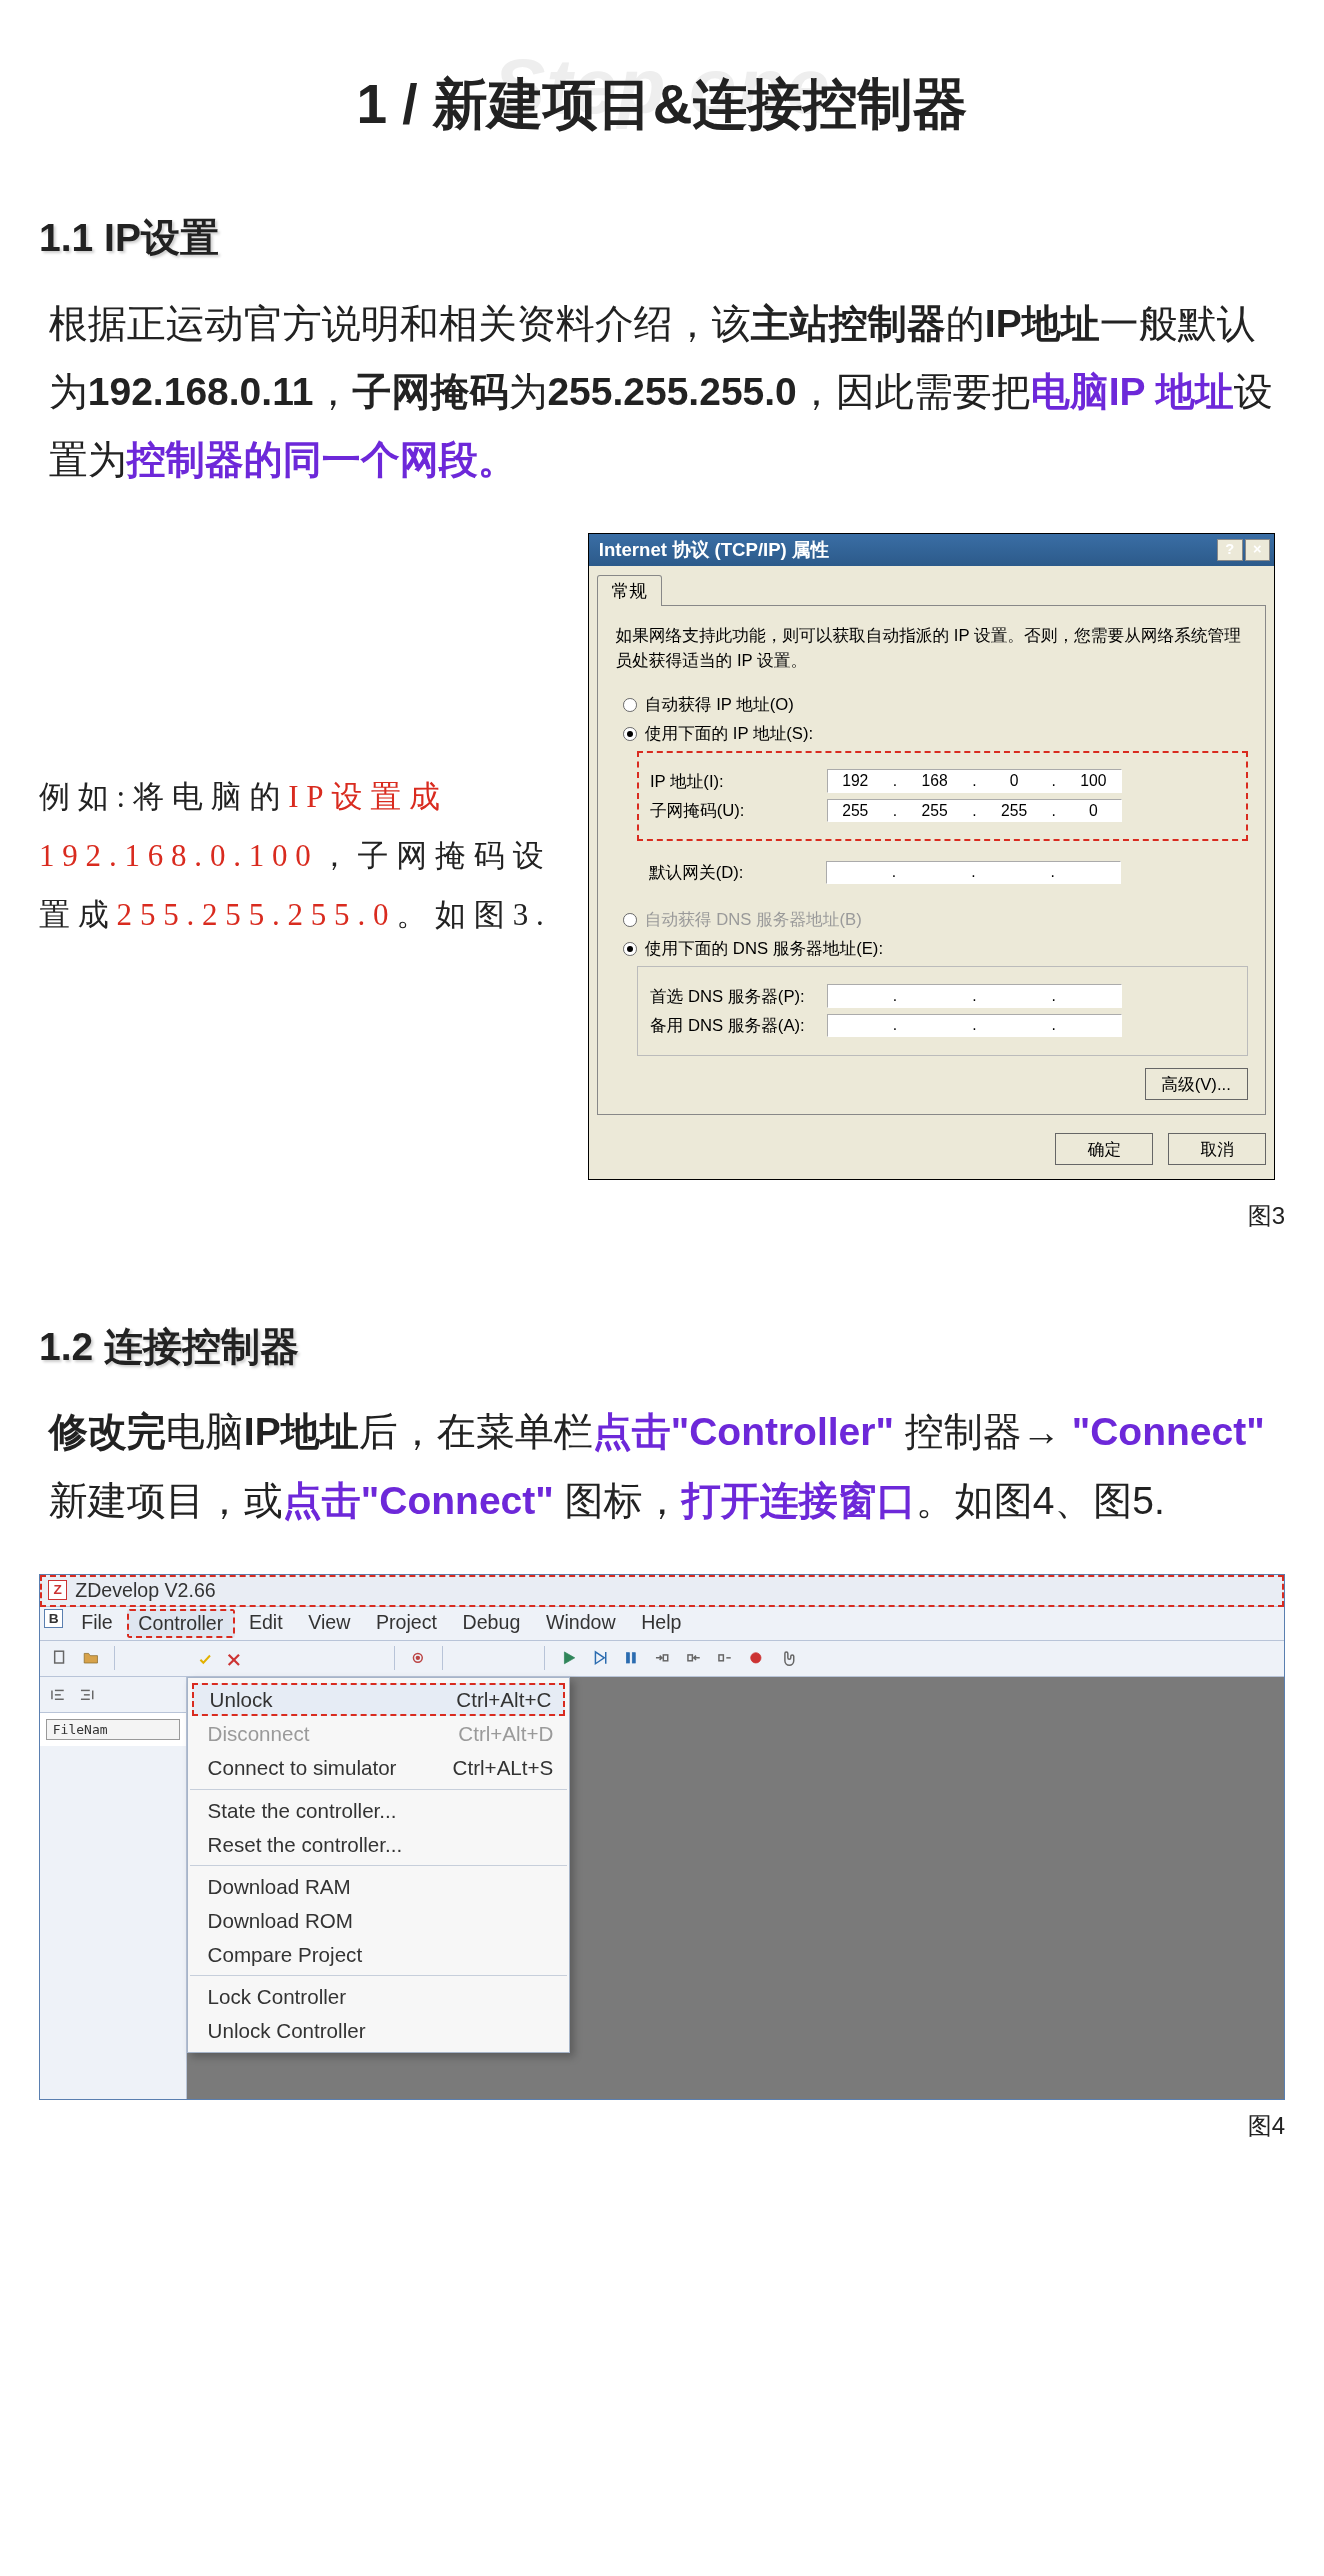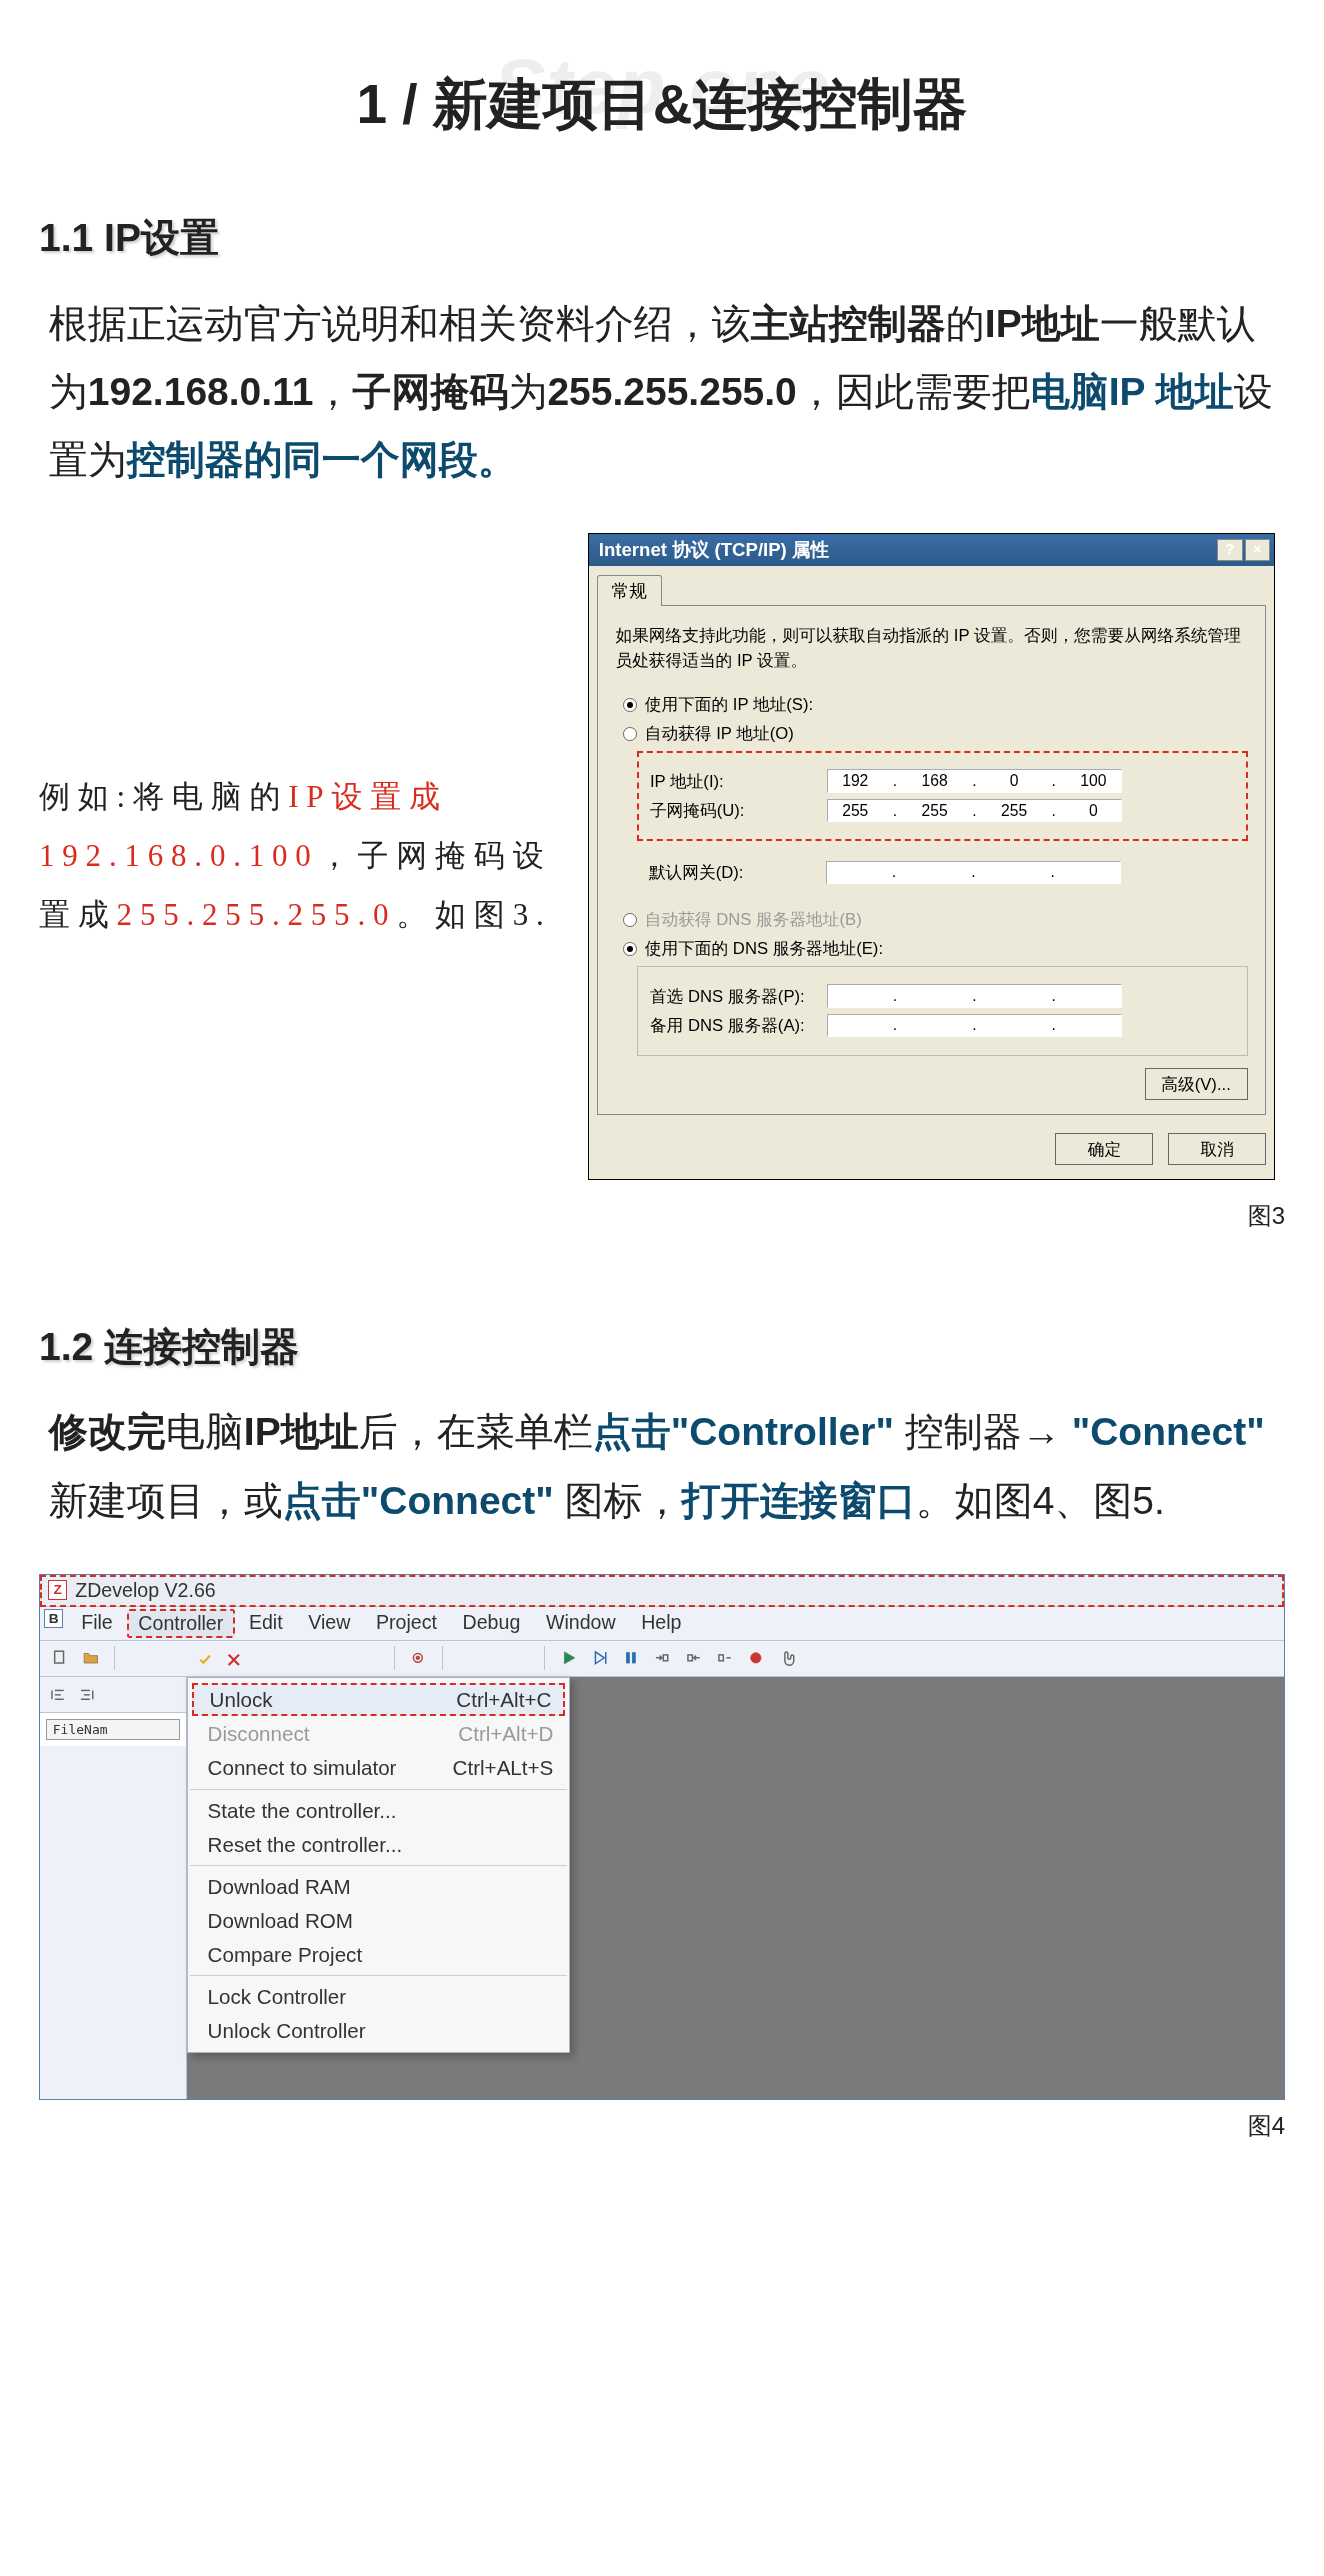--- a/index.html
+++ b/index.html
@@ -17,21 +17,21 @@
     color: #eee; letter-spacing: 1px;
     font-family: Arial, sans-serif;
   }
   .h1 { position: relative; font-size: 55px; font-weight: 900; }
   .h2 {
     font-size: 39px; font-weight: 900; margin: 29px 0 24.5px 0;
     text-shadow: 2px 2px 2.9px rgba(0,0,0,0.2);
   }
   .p-body { font-size: 39px; line-height: 1.75; margin: 0 9.8px 39px 9.8px; }
   .b { font-weight: 900; }
-  .red { color: #0c4a6e; font-weight: 900; }
+  .red { color: #6d28d9; font-weight: 900; }
 
   .fig3-row { display: flex; gap: 29px; align-items: center; margin-bottom: 19.6px; }
   .fig3-caption-side {
     width: 520px; font-size: 31px; line-height: 1.9;
     font-family: "SimSun","NSimSun",serif; letter-spacing: 7.8px;
   }
   .fig3-caption-side .r { color: #d92b1f; }
 
   
   .dlg {
@@ -194,24 +194,24 @@
         <div class="dlg-tbtn">×</div>
       </div>
     </div>
     <div class="dlg-tab-bar">
       <div class="dlg-tab">常规</div>
     </div>
     <div class="dlg-body">
       <div class="dlg-text">如果网络支持此功能，则可以获取自动指派的 IP 设置。否则，您需要从网络系统管理员处获得适当的 IP 设置。</div>
 
       <div class="radio-row">
+        <span class="radio-dot"></span><span>自动获得 IP 地址(O)</span>
+      </div>
+      <div class="radio-row">
         <span class="radio-dot sel"></span><span>使用下面的 IP 地址(S):</span>
-      </div>
-      <div class="radio-row">
-        <span class="radio-dot"></span><span>自动获得 IP 地址(O)</span>
       </div>
 
       <div class="fld-group red-dash">
         <div class="fld-row">
           <div class="fld-label">IP 地址(I):</div>
           <div class="ip-box">
             <span>192</span>
               <span class="dot">.</span>
             <span>168</span>
               <span class="dot">.</span>

